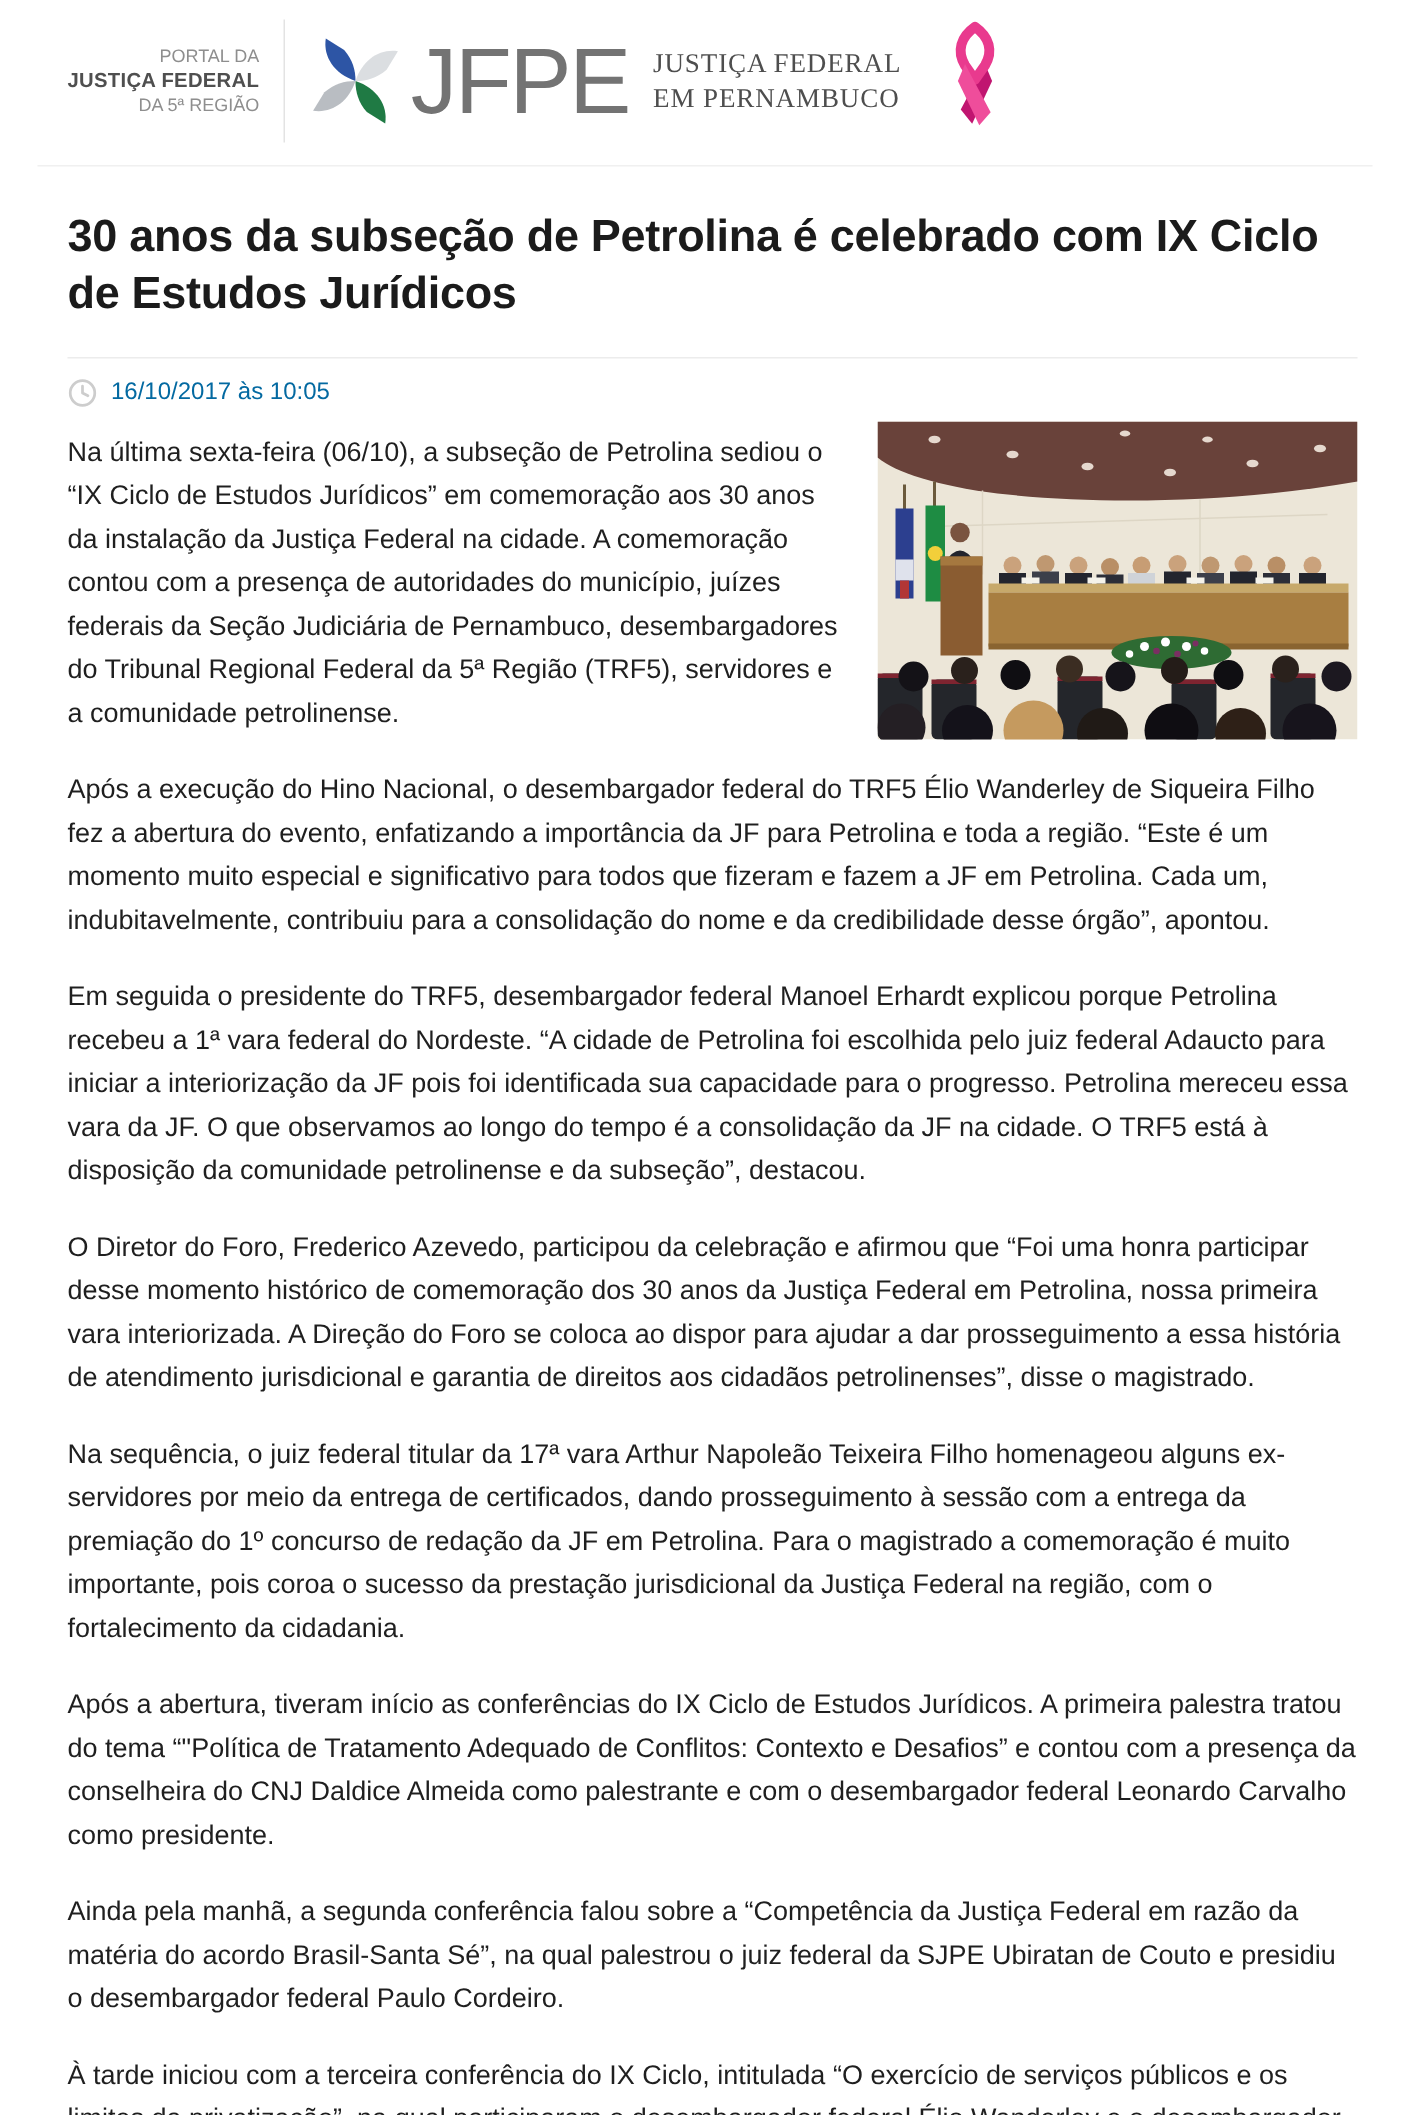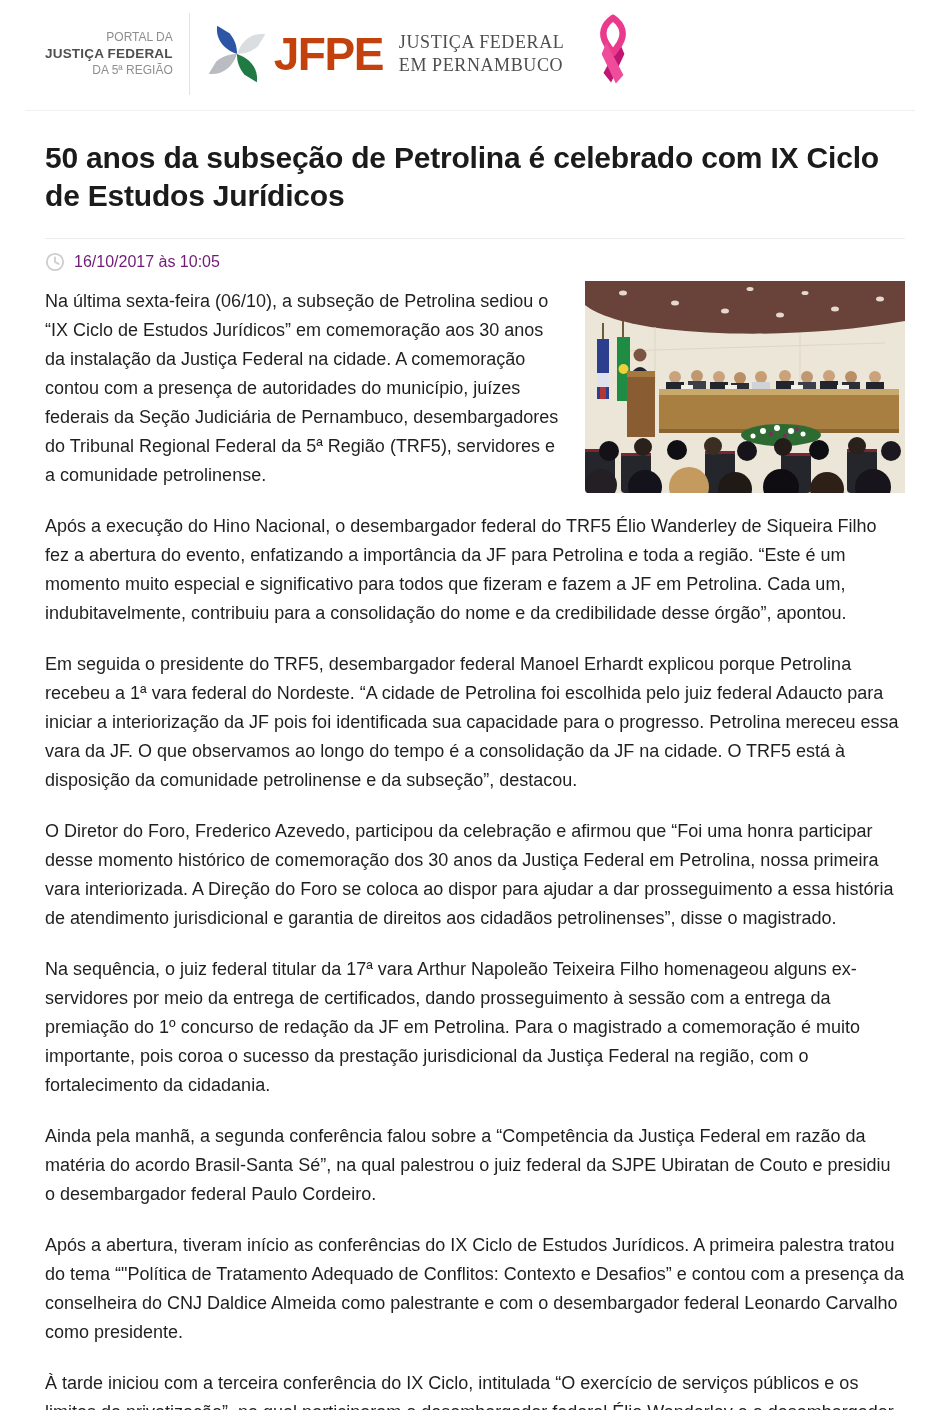--- a/index.html
+++ b/index.html
@@ -23,21 +23,21 @@
     color: #8e8e8e;
     font-size: 12px;
     line-height: 1.3;
     min-width: 125px;
   }
   .portal .p2 { font-weight: bold; color: #4f4f4f; font-size: 13.5px; letter-spacing: .2px; }
   .hdr-divider { width: 1px; height: 82px; background: #e3e3e3; margin: 0 14px 0 16px; }
   .jfpe { display: flex; align-items: center; }
   .jfpe-icon svg { width: 66px; height: 66px; display: block; }
   .jfpe-acronym {
-    font-size: 46px; font-weight: 700; color: #c2410c;
+    font-size: 62px; font-weight: 400; color: #737373;
     letter-spacing: -1.5px; margin-left: 4px;
   }
   .org {
     margin-left: 16px;
     font-family: "Liberation Serif", serif;
     font-size: 18px; color: #4e4e4e;
     letter-spacing: .6px; line-height: 1.3;
     text-transform: uppercase;
   }
   .ribbon { margin-left: 30px; }
@@ -48,21 +48,21 @@
   main { padding: 0 35px 0 45px; }
   h1 {
     font-size: 30px; line-height: 1.25; color: #1b1b1b;
     font-weight: bold; letter-spacing: -.2px;
     margin: 28px 0 24px; max-width: 880px;
   }
   .meta-rule { border: none; border-top: 1px solid #ececec; margin: 0; }
   .meta {
     display: flex; align-items: center; gap: 9px;
     padding: 13px 0 15px;
-    color: #701a75; font-size: 16px;
+    color: #0369a1; font-size: 16px;
   }
   .clock svg { width: 20px; height: 20px; display: block; }
 
   .article-body { font-size: 18px; line-height: 29px; color: #1f1f1f; }
   .article-body p { margin: 0 0 22px; }
   figure.photo {
     float: right;
     margin: -6px 0 14px 20px;
     width: 320px; height: 212px;
     padding: 0;
@@ -103,21 +103,21 @@
       <path d="M27 30 L10 62 L18 72 L32 42 Z" fill="#c01570"></path>
       <path d="M20 4 C10 11 7 21 13 31 L20 41 L27 31 C33 21 30 11 20 4 Z" fill="none" stroke="#e93a8e" stroke-width="7" stroke-linejoin="round"></path>
       <path d="M13 30 L31 64 L23 73 L8 42 Z" fill="#ef4d9b"></path>
     </svg>
   </div>
 </header>
 
 <hr class="header-rule">
 
 <main>
-  <h1>50 anos da subseção de Petrolina é celebrado com IX Ciclo de Estudos Jurídicos</h1>
+  <h1>30 anos da subseção de Petrolina é celebrado com IX Ciclo de Estudos Jurídicos</h1>
 
   <hr class="meta-rule">
 
   <div class="meta">
     <span class="clock">
       <svg viewBox="0 0 22 22" aria-hidden="true">
         <circle cx="11" cy="11" r="9" fill="none" stroke="#cdcdcd" stroke-width="2"></circle>
         <path d="M11 6 V11 L15 13" fill="none" stroke="#cdcdcd" stroke-width="2" stroke-linecap="round" stroke-linejoin="round"></path>
       </svg>
     </span>
@@ -234,19 +234,19 @@
           <circle cx="288" cy="206" r="18" fill="#17141c"></circle>
         </g>
       </svg>
     </figure>
     <div>
         <p>Na última sexta-feira (06/10), a subseção de Petrolina sediou o “IX Ciclo de Estudos Jurídicos” em comemoração aos 30 anos da instalação da Justiça Federal na cidade. A comemoração contou com a presença de autoridades do município, juízes federais da Seção Judiciária de Pernambuco, desembargadores do Tribunal Regional Federal da 5ª Região (TRF5), servidores e a comunidade petrolinense.</p>
         <p>Após a execução do Hino Nacional, o desembargador federal do TRF5 Élio Wanderley de Siqueira Filho fez a abertura do evento, enfatizando a importância da JF para Petrolina e toda a região. “Este é um momento muito especial e significativo para todos que fizeram e fazem a JF em Petrolina. Cada um, indubitavelmente, contribuiu para a consolidação do nome e da credibilidade desse órgão”, apontou.</p>
         <p>Em seguida o presidente do TRF5, desembargador federal Manoel Erhardt explicou porque Petrolina recebeu a 1ª vara federal do Nordeste. “A cidade de Petrolina foi escolhida pelo juiz federal Adaucto para iniciar a interiorização da JF pois foi identificada sua capacidade para o progresso. Petrolina mereceu essa vara da JF. O que observamos ao longo do tempo é a consolidação da JF na cidade. O TRF5 está à disposição da comunidade petrolinense e da subseção”, destacou.</p>
         <p>O Diretor do Foro, Frederico Azevedo, participou da celebração e afirmou que “Foi uma honra participar desse momento histórico de comemoração dos 30 anos da Justiça Federal em Petrolina, nossa primeira vara interiorizada. A Direção do Foro se coloca ao dispor para ajudar a dar prosseguimento a essa história de atendimento jurisdicional e garantia de direitos aos cidadãos petrolinenses”, disse o magistrado.</p>
         <p>Na sequência, o juiz federal titular da 17ª vara Arthur Napoleão Teixeira Filho homenageou alguns ex-servidores por meio da entrega de certificados, dando prosseguimento à sessão com a entrega da premiação do 1º concurso de redação da JF em Petrolina. Para o magistrado a comemoração é muito importante, pois coroa o sucesso da prestação jurisdicional da Justiça Federal na região, com o fortalecimento da cidadania.</p>
+        <p>Após a abertura, tiveram início as conferências do IX Ciclo de Estudos Jurídicos. A primeira palestra tratou do tema “"Política de Tratamento Adequado de Conflitos: Contexto e Desafios” e contou com a presença da conselheira do CNJ Daldice Almeida como palestrante e com o desembargador federal Leonardo Carvalho como presidente.</p>
         <p>Ainda pela manhã, a segunda conferência falou sobre a “Competência da Justiça Federal em razão da matéria do acordo Brasil-Santa Sé”, na qual palestrou o juiz federal da SJPE Ubiratan de Couto e presidiu o desembargador federal Paulo Cordeiro.</p>
-        <p>Após a abertura, tiveram início as conferências do IX Ciclo de Estudos Jurídicos. A primeira palestra tratou do tema “"Política de Tratamento Adequado de Conflitos: Contexto e Desafios” e contou com a presença da conselheira do CNJ Daldice Almeida como palestrante e com o desembargador federal Leonardo Carvalho como presidente.</p>
         <p>À tarde iniciou com a terceira conferência do IX Ciclo, intitulada “O exercício de serviços públicos e os limites da privatização”, na qual participaram o desembargador federal Élio Wanderley e o desembargador aposentado Francisco Queiroz como presidente e palestrante, respectivamente.</p>
       </div>
 
   </div>
 </main>
 
 </body></html>

